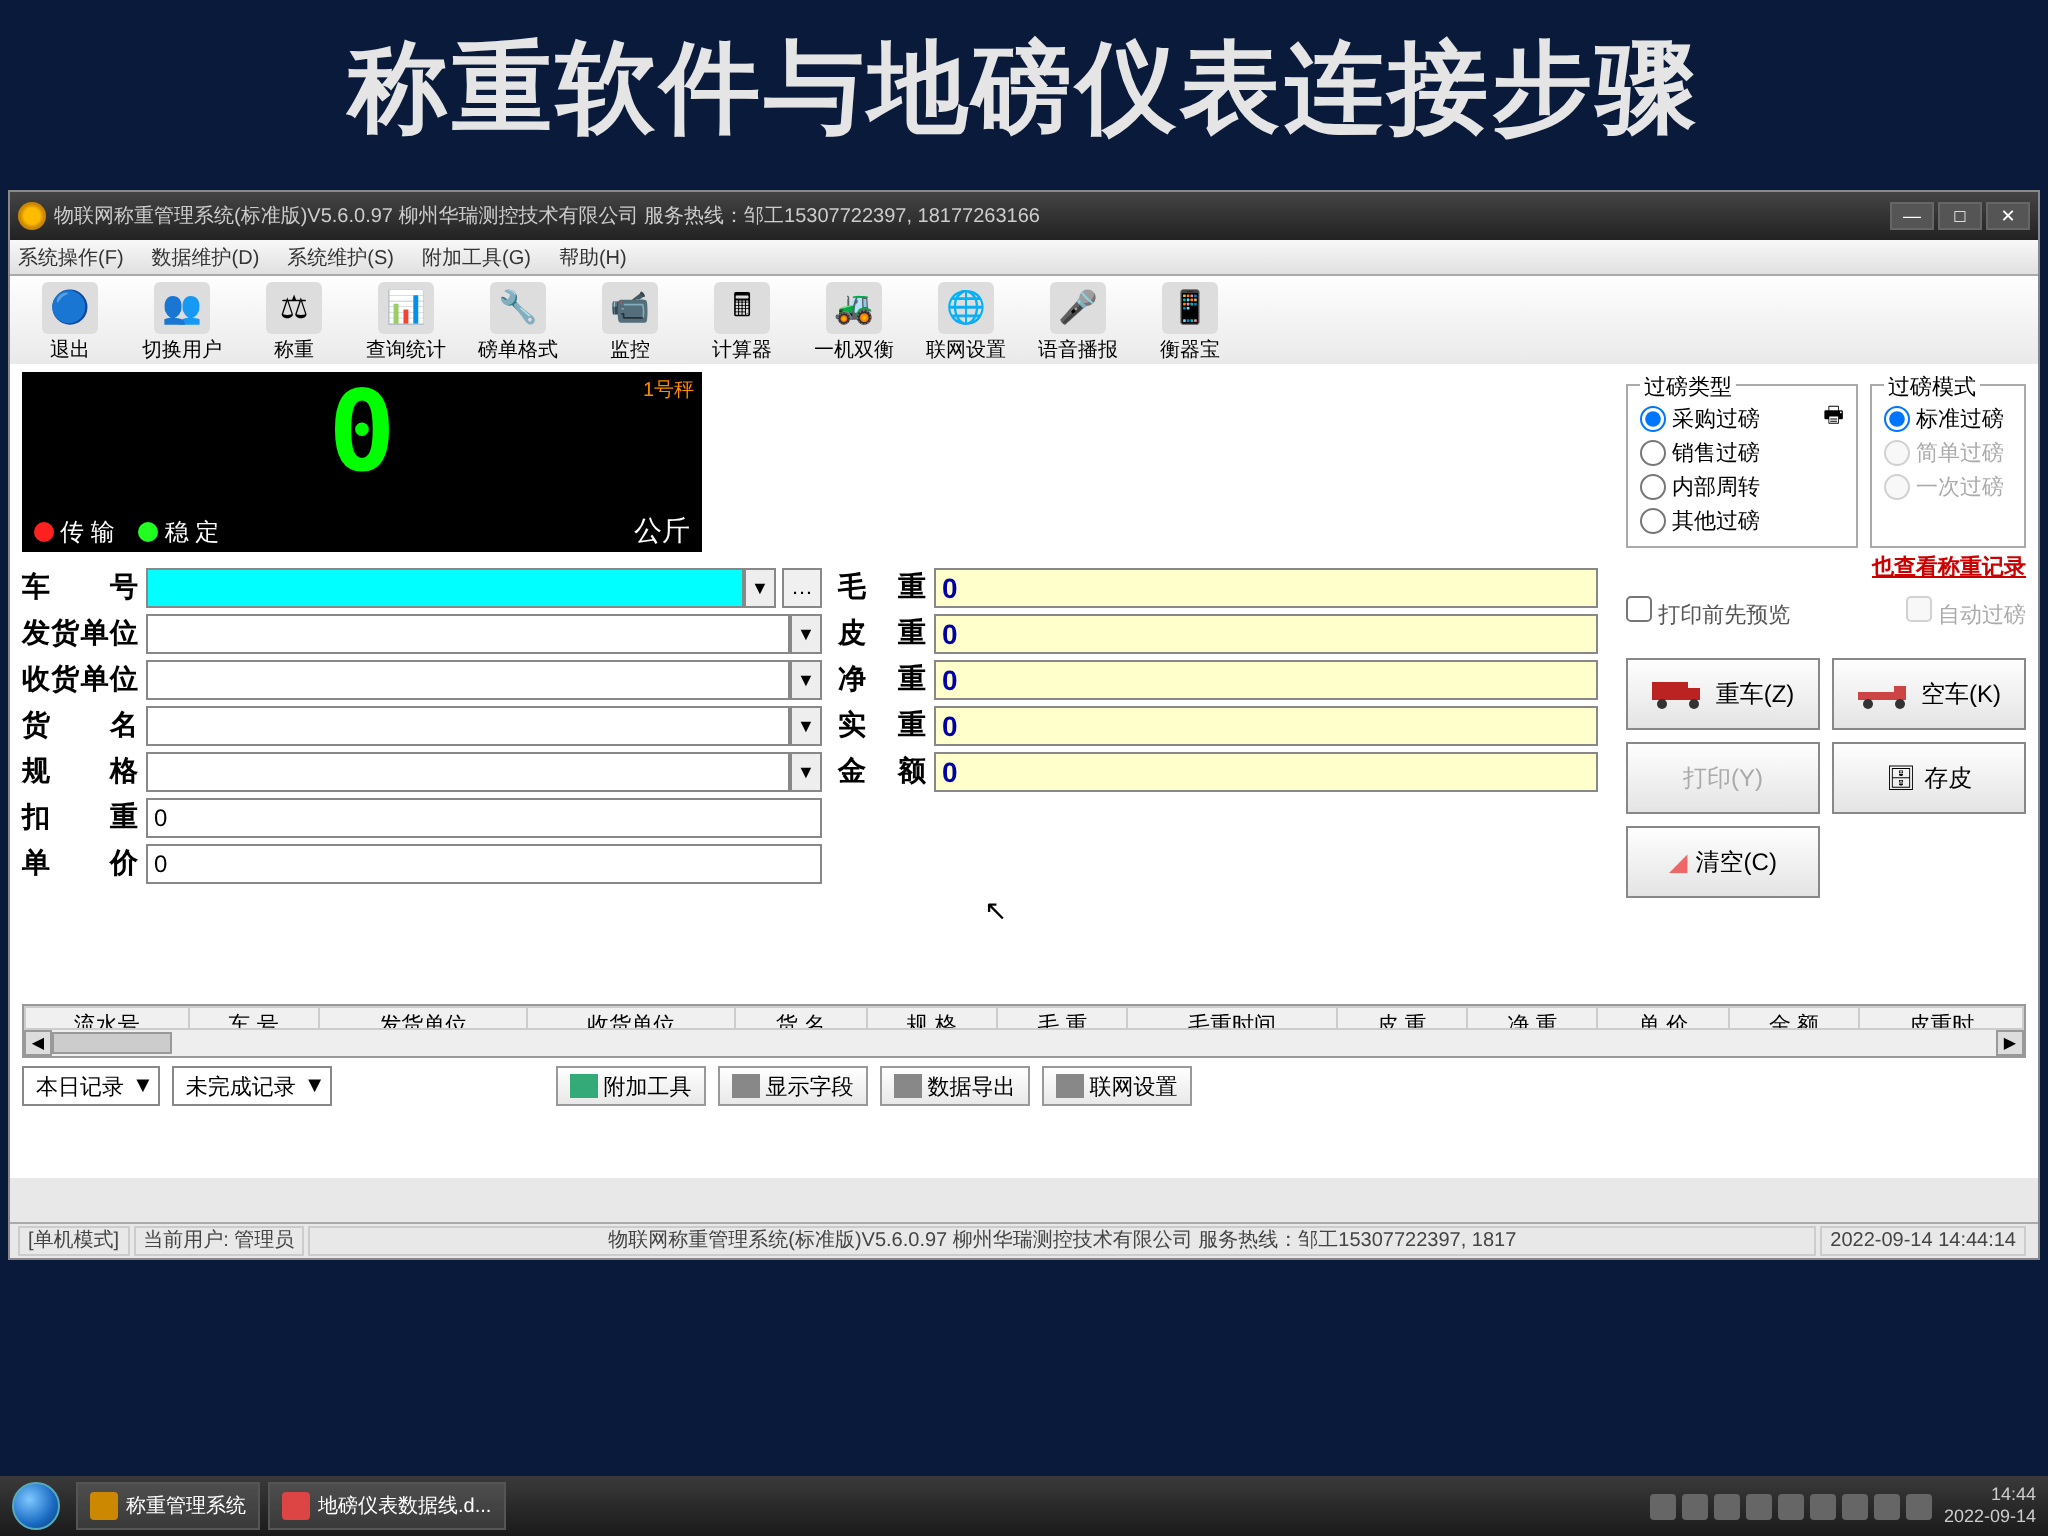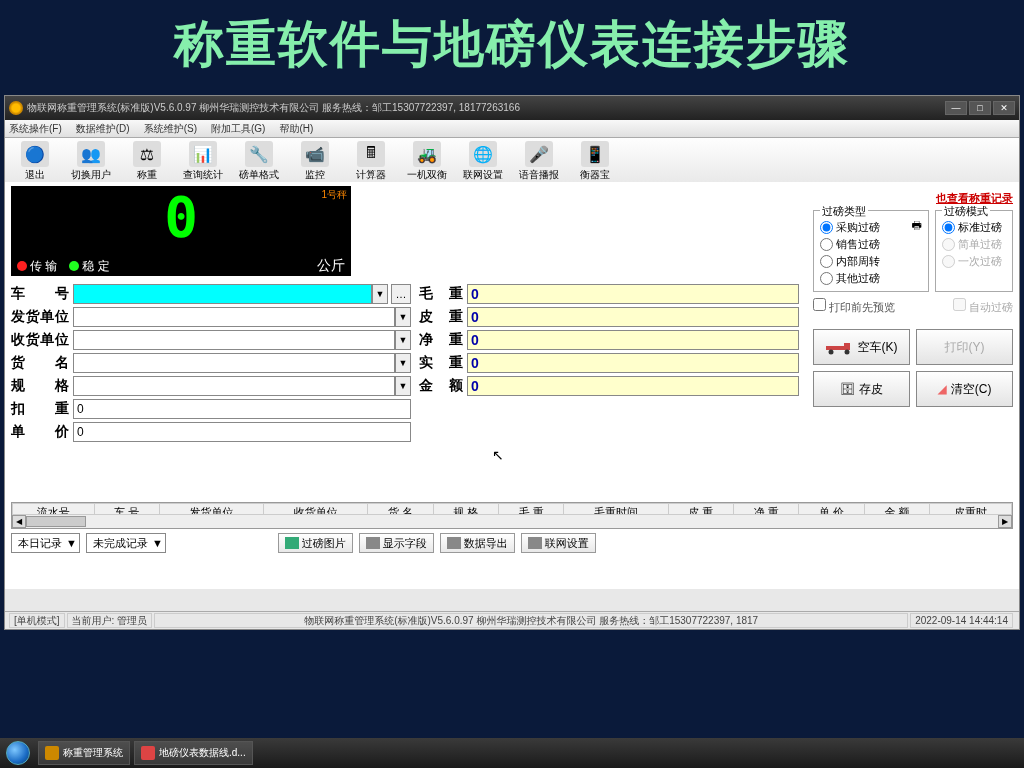--- a/index.html
+++ b/index.html
@@ -1,17 +1,17 @@
 <!DOCTYPE html>
 <html><head>
 <meta charset="utf-8">
 <style>
 * { box-sizing: border-box; margin: 0; padding: 0; font-family: "Microsoft YaHei", SimSun, sans-serif; }
 body { background: #0a1a3a; width: 1024px; height: 768px; overflow: hidden; position: relative; }
-.banner { height: 90px; background: #0a1a3a; color: #86efac; font-size: 50px; font-weight: bold; text-align: center; line-height: 88px; letter-spacing: 2px; }
+.banner { height: 90px; background: #0a1a3a; color: #e5e5e5; font-size: 50px; font-weight: bold; text-align: center; line-height: 88px; letter-spacing: 2px; }
 .window { position: absolute; top: 95px; left: 4px; right: 4px; height: 535px; background: #e8e8e8; border: 1px solid #888; }
 .titlebar { height: 20px; background: linear-gradient(#444, #222); color: #ccc; font-size: 10px; display: flex; align-items: center; padding: 12px 4px; }
 .titlebar .icon { width: 14px; height: 14px; background: radial-gradient(circle,#fb0 40%,#c80 60%); border-radius: 50%; margin-right: 4px; }
 .titlebar-text { flex: 1; white-space: nowrap; overflow: hidden; }
 .win-controls { display: flex; gap: 2px; }
 .win-btn { width: 22px; height: 14px; background: #555; color: #fff; font-size: 9px; text-align: center; line-height: 12px; border: 1px solid #666; }
 .menubar { height: 18px; background: linear-gradient(#f8f8f8,#e0e0e0); display: flex; font-size: 10px; padding: 0 4px; align-items: center; border-bottom: 1px solid #aaa; }
 .menubar span { margin-right: 14px; color: #333; cursor: pointer; }
 .toolbar { height: 48px; background: linear-gradient(#fefefe,#e8e8e8); display: flex; border-bottom: 1px solid #999; padding: 2px; }
 .tool-btn { width: 56px; display: flex; flex-direction: column; align-items: center; justify-content: center; font-size: 10px; border: 1px solid transparent; cursor: pointer; }
@@ -212,21 +212,20 @@
             <div class="flabel2">实 重</div>
             <input class="finput yellow" value="0" style="">
           </div>
         <div class="frow">
             <div class="flabel2">金 额</div>
             <input class="finput yellow" value="0" style="">
           </div>
       </div>
 
       <div class="form-right">
-        <div style="text-align:right"><span class="link-red">也查看称重记录</span></div>
         <div style="display:flex;gap:6px">
           <div class="group-box" style="flex:1">
             <div class="group-title">过磅类型</div>
             <div style="float:right;margin-top:-2px"><span style="font-size:11px">🖶</span></div>
             <div class="radio-row">
                 <input type="radio" name="t" checked="" style="">
                 <span>采购过磅</span>
               </div>
             <div class="radio-row">
                 <input type="radio" name="t" style="">
@@ -250,25 +249,35 @@
             <div class="radio-row">
                 <input type="radio" name="m" disabled="" style="">
                 <span style="color:#aaa">简单过磅</span>
               </div>
             <div class="radio-row">
                 <input type="radio" name="m" disabled="" style="">
                 <span style="color:#aaa">一次过磅</span>
               </div>
           </div>
         </div>
+        <div style="text-align:right"><span class="link-red">也查看称重记录</span></div>
         <div class="chk-row">
           <label style="flex:1"><input type="checkbox" style=""> <span>打印前先预览</span></label>
           <label class="disabled"><input type="checkbox" disabled="" style=""> <span>自动过磅</span></label>
         </div>
         <div class="big-buttons">
+          <div class="big-btn">
+              <svg class="truck-icon" viewBox="0 0 28 16">
+                <rect x="0" y="2" width="18" height="9" fill="#b22"></rect>
+                <rect x="18" y="5" width="6" height="6" fill="#b22"></rect>
+                <circle cx="5" cy="13" r="2.5" fill="#333"></circle>
+                <circle cx="21" cy="13" r="2.5" fill="#333"></circle>
+              </svg>
+              <span>重车(Z)</span>
+            </div>
           <div class="big-btn">
               <svg class="truck-icon" viewBox="0 0 28 16">
                 <rect x="0" y="7" width="18" height="4" fill="#c44"></rect>
                 <rect x="18" y="4" width="6" height="7" fill="#c44"></rect>
                 <circle cx="5" cy="13" r="2.5" fill="#333"></circle>
                 <circle cx="21" cy="13" r="2.5" fill="#333"></circle>
               </svg>
               <span>空车(K)</span>
             </div>
           <div class="big-btn disabled">
@@ -324,21 +333,21 @@
           <span>本日记录</span>
           <span>▼</span>
         </div>
       <div class="combo">
           <span>未完成记录</span>
           <span>▼</span>
         </div>
       <div style="width:100px"></div>
       <div class="toolbtn-small">
           <div class="small-icon" style="background:#3a7"></div>
-          <span>过磅图片</span>
+          <span>附加工具</span>
         </div>
       <div class="toolbtn-small">
           <div class="small-icon"></div>
           <span>显示字段</span>
         </div>
       <div class="toolbtn-small">
           <div class="small-icon"></div>
           <span>数据导出</span>
         </div>
       <div class="toolbtn-small">
@@ -363,13 +372,30 @@
       <div class="orb"></div>
     </div>
   <div class="task-item">
       <div class="ticon"></div>
       <span>称重管理系统</span>
     </div>
   <div class="task-item">
       <div class="ticon" style="background:#d44"></div>
       <span>地磅仪表数据线.d...</span>
     </div>
+  <div class="tray">
+    <div class="tray-icons">
+        <span></span>
+        <span></span>
+        <span></span>
+        <span></span>
+        <span></span>
+        <span></span>
+        <span></span>
+        <span></span>
+        <span></span>
+      </div>
+    <div class="clock">
+        <div>14:44</div>
+        <div>2022-09-14</div>
+      </div>
+  </div>
 </div>
 
 </body></html>

